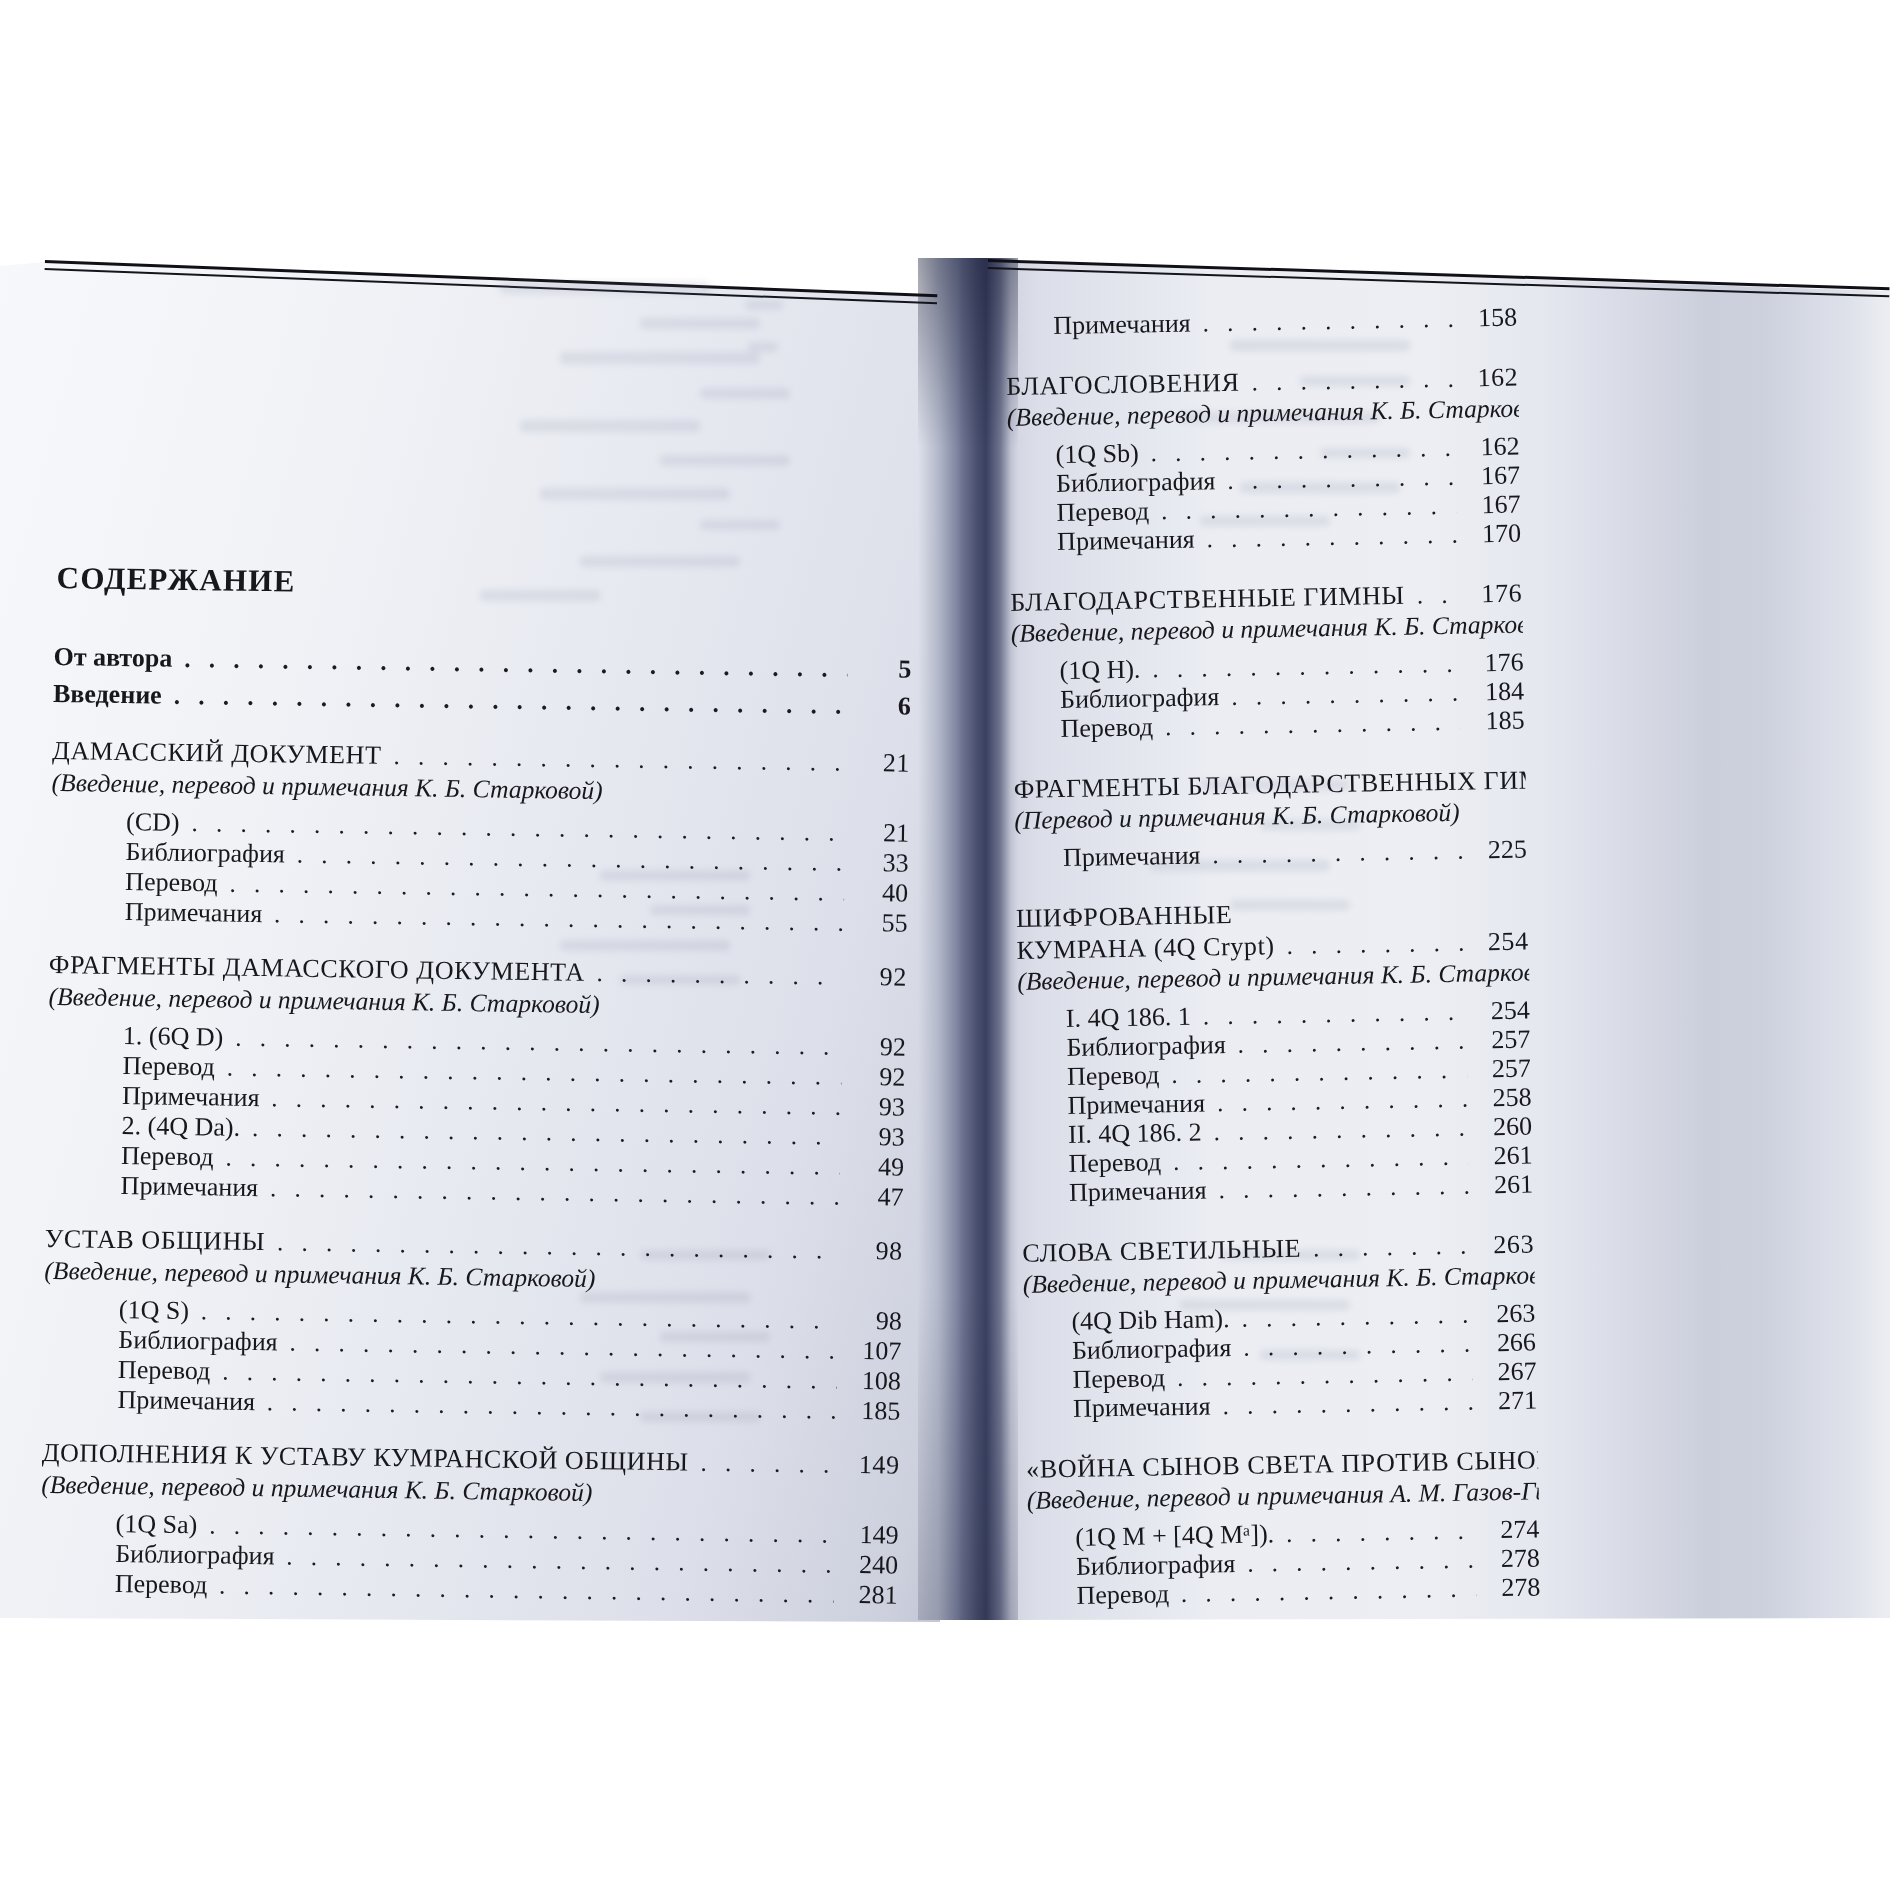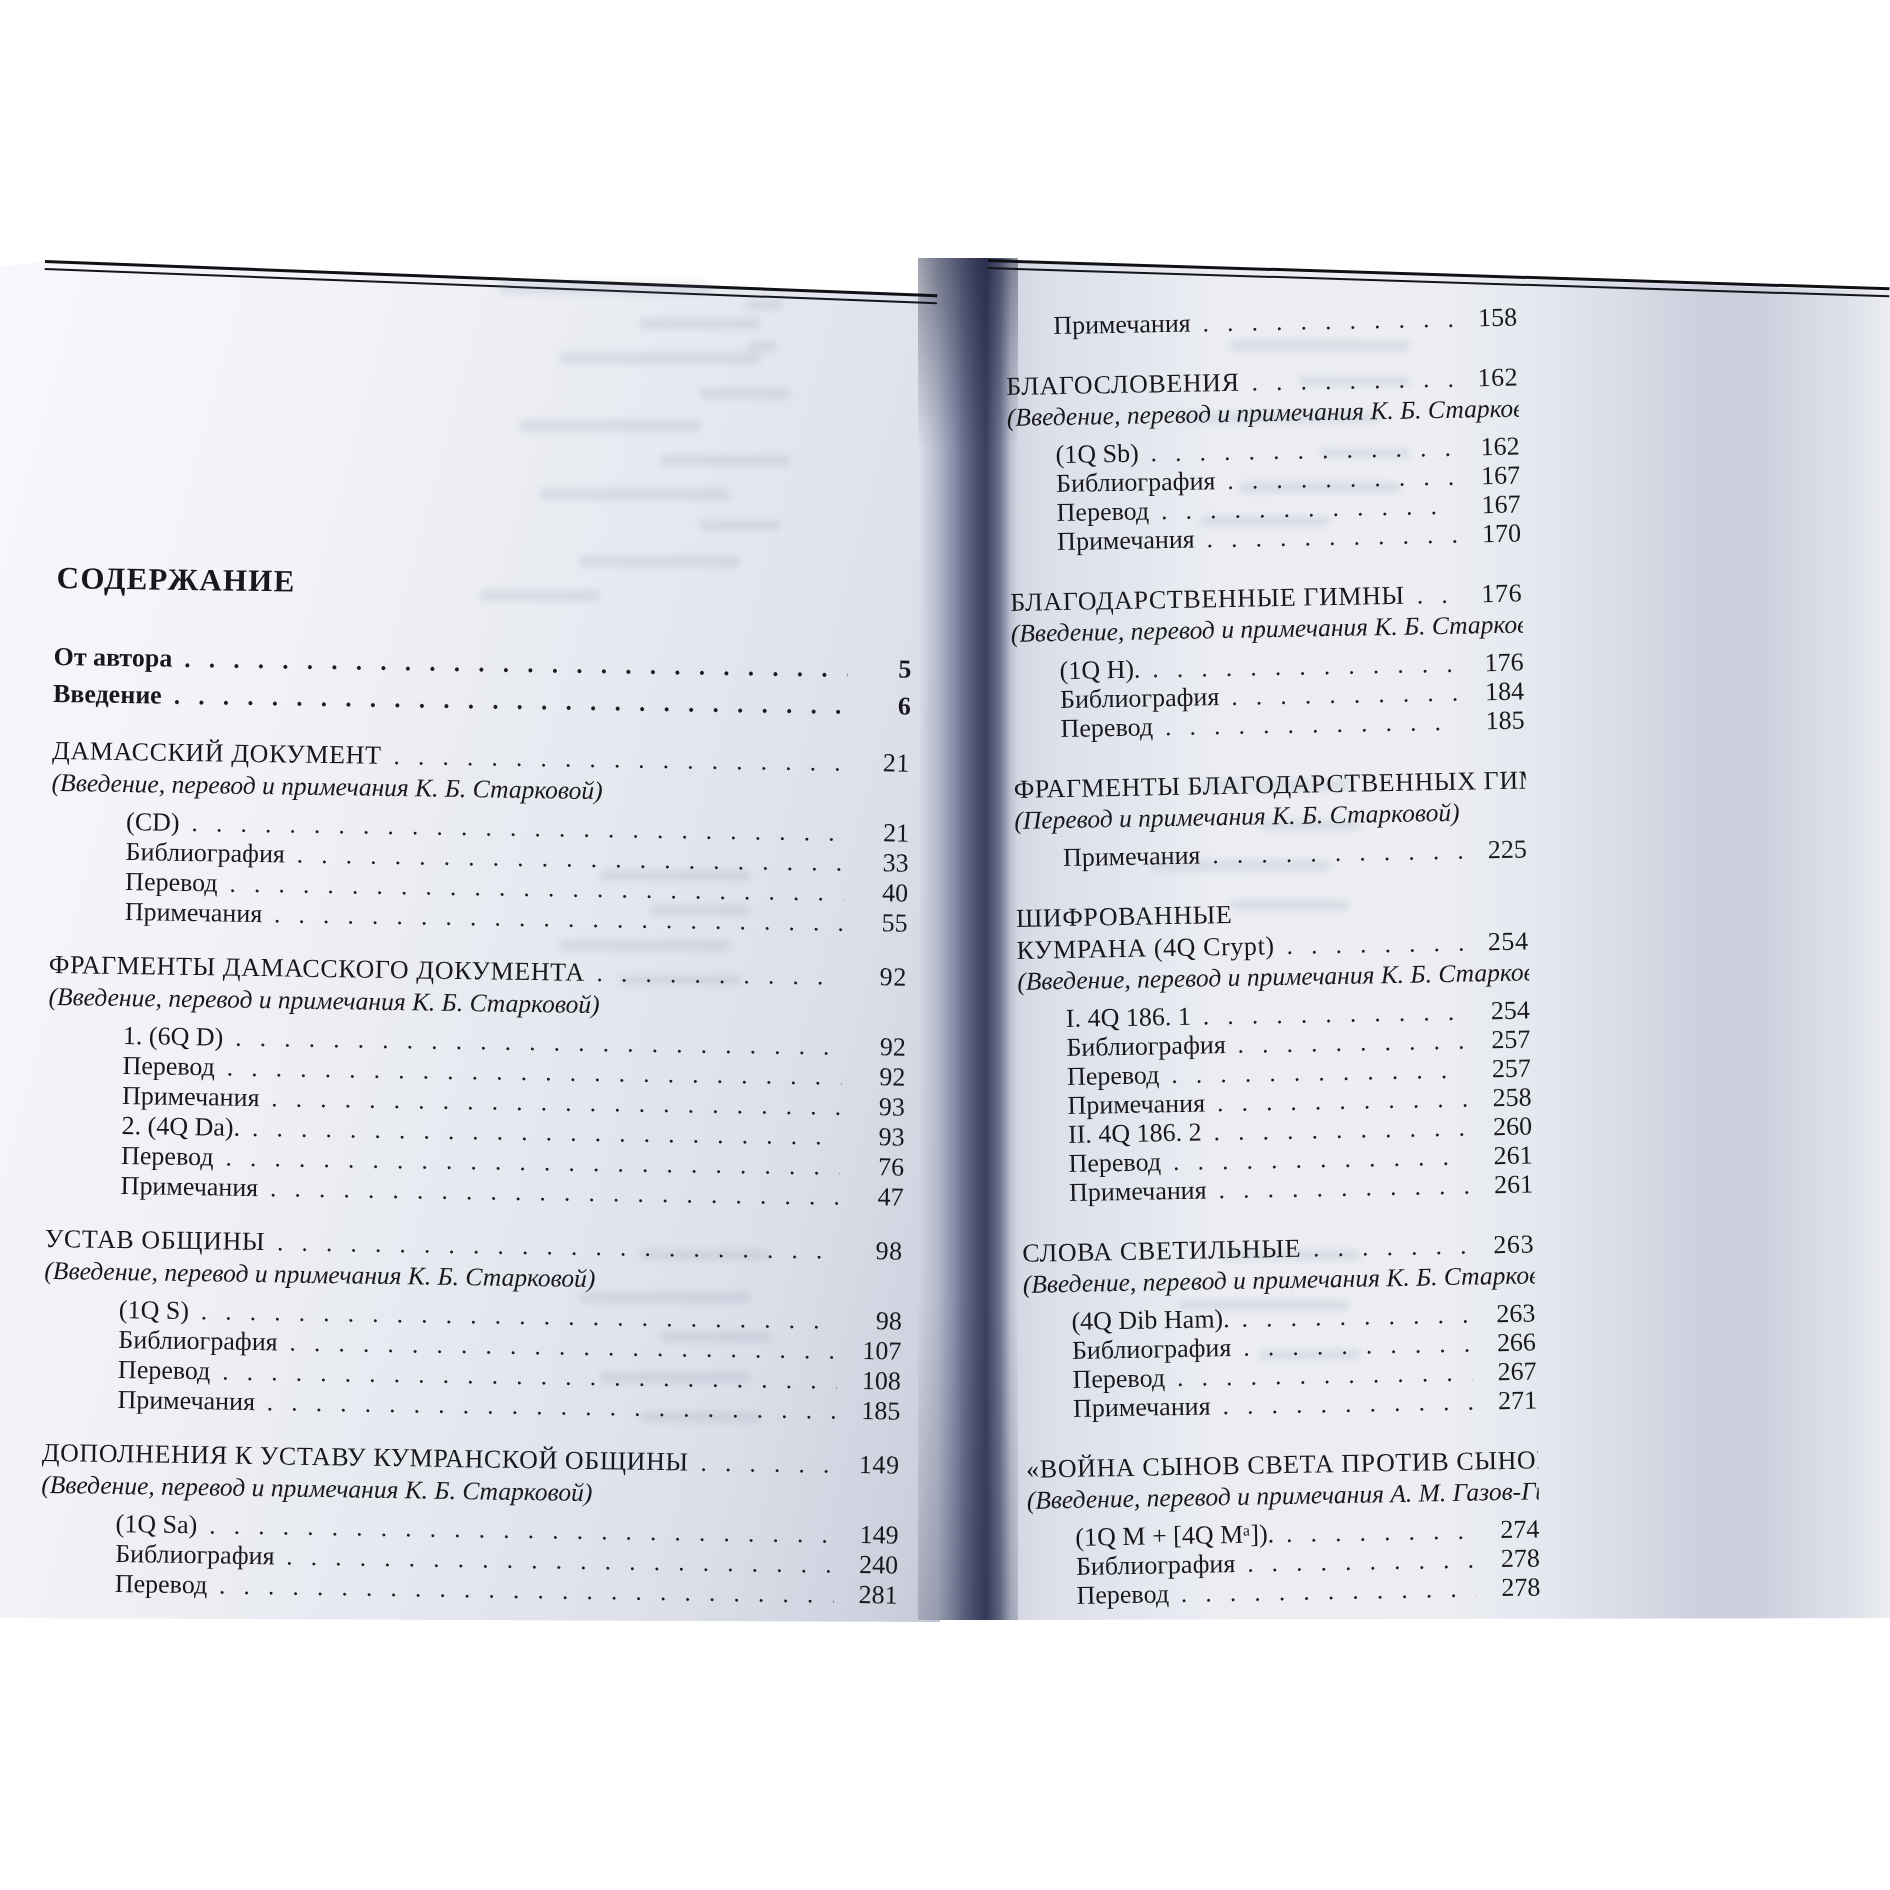--- a/index.html
+++ b/index.html
@@ -175,21 +175,21 @@
           <span class="num">93</span>
         </div>
         <div class="row e-sub">
           <span class="lbl">2. (4Q Da).</span>
           <span class="dots">. . . . . . . . . . . . . . . . . . . . . . . . . . . . . . . . . . . . . . . . . . . . . . . . . . . . . . . . . . . . . . . . . . . . . . . . . . . . . . . . </span>
           <span class="num">93</span>
         </div>
         <div class="row e-sub">
           <span class="lbl">Перевод</span>
           <span class="dots">. . . . . . . . . . . . . . . . . . . . . . . . . . . . . . . . . . . . . . . . . . . . . . . . . . . . . . . . . . . . . . . . . . . . . . . . . . . . . . . . </span>
-          <span class="num">76</span>
+          <span class="num">49</span>
         </div>
         <div class="row e-sub">
           <span class="lbl">Примечания</span>
           <span class="dots">. . . . . . . . . . . . . . . . . . . . . . . . . . . . . . . . . . . . . . . . . . . . . . . . . . . . . . . . . . . . . . . . . . . . . . . . . . . . . . . . </span>
           <span class="num">47</span>
         </div>
         <div class="row e-title">
           <span class="lbl">УСТАВ ОБЩИНЫ</span>
           <span class="dots">. . . . . . . . . . . . . . . . . . . . . . . . . . . . . . . . . . . . . . . . . . . . . . . . . . . . . . . . . . . . . . . . . . . . . . . . . . . . . . . . </span>
           <span class="num">98</span>

